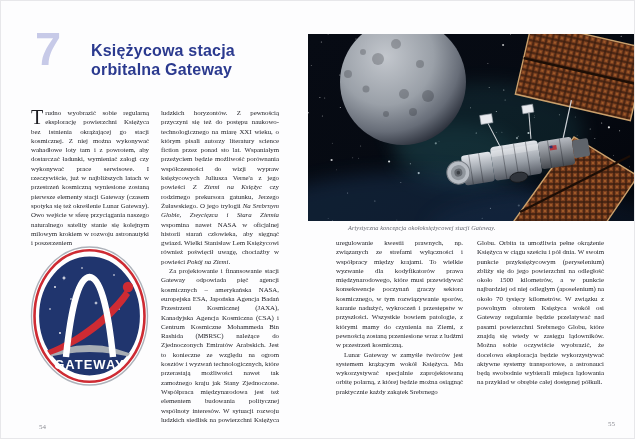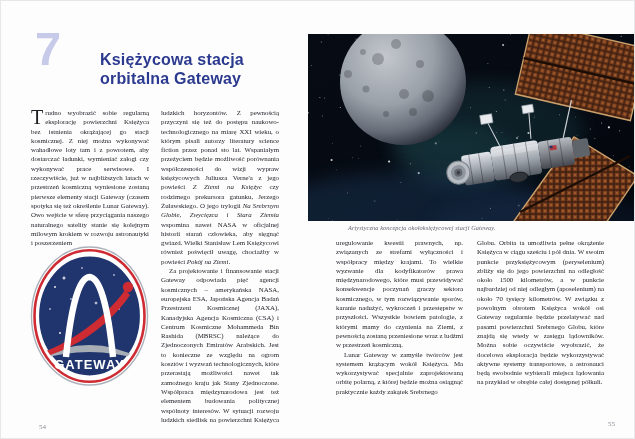--- a/index.html
+++ b/index.html
@@ -50,21 +50,21 @@
   .folio{position:absolute;font-size:7px;color:#8a8b92;font-family:"Liberation Serif",serif;}
   #folio-left{left:38px;top:422px;font-family:Liberation Serif, serif;}
   #folio-right{left:607px;top:419px;}
 </style>
 </head>
 <body>
 
 <div class="spread">
 
   <div class="chapter-number">7</div>
-  <h1 class="chapter-title" style="margin:13px;">Księżycowa stacja orbitalna Gateway</h1>
+  <h1 class="chapter-title" style="margin:4px;">Księżycowa stacja orbitalna Gateway</h1>
 
   <div id="col-l1" class="col">
       <p><span class="dropcap">T</span><span>rudno wyobrazić sobie regularną eksplorację powierzchni Księżyca bez istnienia okrążającej go stacji kosmicznej. Z niej można wykonywać wahadłowe loty tam i z powrotem, aby dostarczać ładunki, wymieniać załogi czy wykonywać prace serwisowe. I rzeczywiście, już w najbliższych latach w przestrzeń kosmiczną wyniesione zostaną pierwsze elementy stacji Gateway (czasem spotyka się też określenie Lunar Gateway). Owo wejście w sferę przyciągania naszego naturalnego satelity stanie się kolejnym milowym krokiem w rozwoju astronautyki i poszerzeniem</span></p>
     </div>
   <div id="col-l2" class="col">
       <p><span>ludzkich horyzontów. Z pewnością przyczyni się też do postępu naukowo-technologicznego na miarę XXI wieku, o którym pisali autorzy literatury science fiction przez ponad sto lat. Wspaniałym przeżyciem będzie możliwość porównania współczesności do wizji wypraw księżycowych Juliusza Verne'a z jego powieści </span><em>Z Ziemi na Księżyc</em><span> czy rodzimego prekursora gatunku, Jerzego Żuławskiego. O jego trylogii </span><em>Na Srebrnym Globie, Zwycięzca i Stara Ziemia</em><span> wspomina nawet NASA w oficjalnej historii starań człowieka, aby sięgnąć gwiazd. Wielki Stanisław Lem Księżycowi również poświęcił uwagę, chociażby w powieści </span><em>Pokój na Ziemi</em><span>.</span></p>
       <p class="indent"><span>Za projektowanie i finansowanie stacji Gateway odpowiada pięć agencji kosmicznych – amerykańska NASA, europejska ESA, Japońska Agencja Badań Przestrzeni Kosmicznej (JAXA), Kanadyjska Agencja Kosmiczna (CSA) i Centrum Kosmiczne Mohammeda Bin Rashida (MBRSC) należące do Zjednoczonych Emiratów Arabskich. Jest to konieczne ze względu na ogrom kosztów i wyzwań technologicznych, które przerastają możliwości nawet tak zamożnego kraju jak Stany Zjednoczone. Współpraca międzynarodowa jest też elementem budowania politycznej wspólnoty interesów. W sytuacji rozwoju ludzkich siedlisk na powierzchni Księżyca nieuniknione stanie się</span></p>
     </div>
 
   <div class="badge-wrap">

